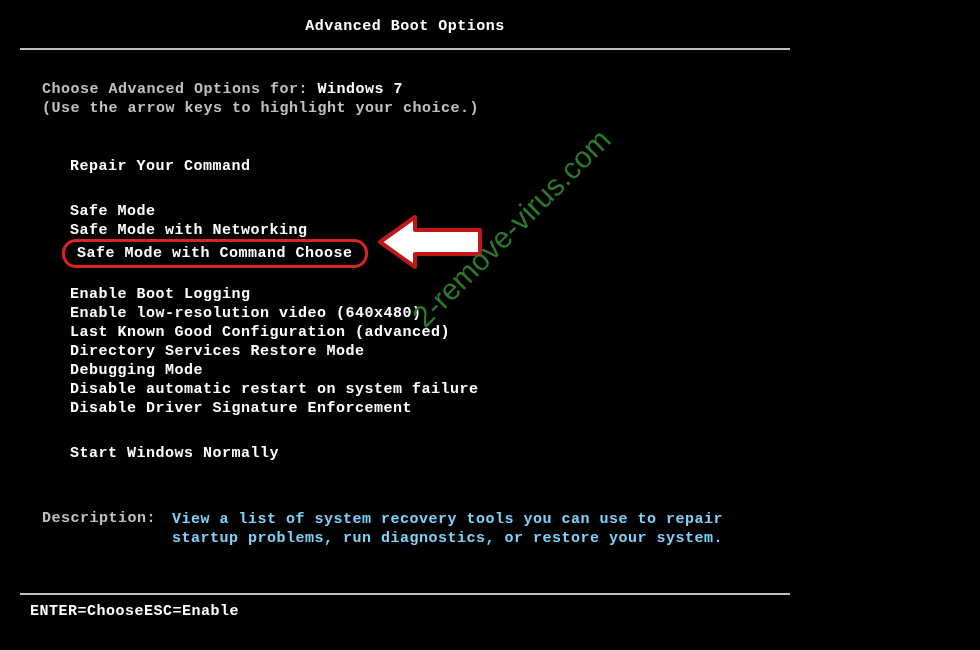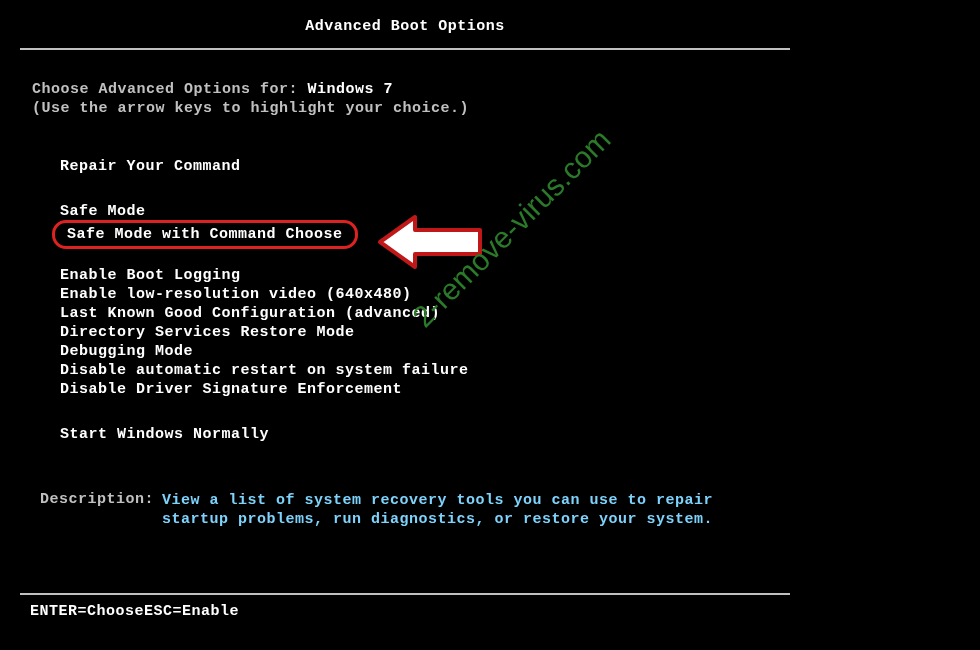--- a/index.html
+++ b/index.html
@@ -32,21 +32,21 @@
   }
   .title-bar span {
     position: relative;
     top: -10px;
     background: #000;
     padding: 0 6px;
     color: #fff;
   }
   .content {
     position: absolute;
-    left: 32px;
+    left: 42px;
     top: 80px;
   }
   .line {
     height: 19px;
     line-height: 19px;
     white-space: pre;
   }
   .bright { color: #fff; }
   .item {
     display: inline-block;
@@ -74,21 +74,21 @@
     left: 30px;
     right: 30px;
     bottom: 30px;
     display: flex;
     justify-content: flex-start;
     color: #fff;
   }
   .desc-block {
     margin-top: 10px;
   }
-  .desc-label { display: inline-block; width: 130px; vertical-align: top; text-align: center;}
+  .desc-label { display: inline-block; width: 130px; vertical-align: top;}
   .desc-text { display: inline-block; width: 560px; color:#7dd3fc; vertical-align: top; line-height:19px;}
   .arrow {
     position: absolute;
     left: 370px;
     top: 212px;
     width: 120px;
     height: 60px;
   }
   .watermark {
     position: absolute;
@@ -117,20 +117,21 @@
   <div class="content">
     <div class="line"><span>Choose Advanced Options for: </span><span class="bright">Windows 7</span></div>
     <div class="line">(Use the arrow keys to highlight your choice.)</div>
 
     <div style="height:38px"></div>
 
     <div id="menu-container">
         <div class="line"><span class="item bright">Repair Your Command</span></div>
         <div style="height: 26px;"></div>
         <div class="line"><span class="item bright">Safe Mode</span></div>
+        <div class="line"><span class="item bright">Safe Mode with Networking</span></div>
         <div class="line"><span class="item bright highlighted">Safe Mode with Command Choose</span></div>
         <div style="height: 26px;"></div>
         <div class="line"><span class="item bright">Enable Boot Logging</span></div>
         <div class="line"><span class="item bright">Enable low-resolution video (640x480)</span></div>
         <div class="line"><span class="item bright">Last Known Good Configuration (advanced)</span></div>
         <div class="line"><span class="item bright">Directory Services Restore Mode</span></div>
         <div class="line"><span class="item bright">Debugging Mode</span></div>
         <div class="line"><span class="item bright">Disable automatic restart on system failure</span></div>
         <div class="line"><span class="item bright">Disable Driver Signature Enforcement</span></div>
         <div style="height: 26px;"></div>

